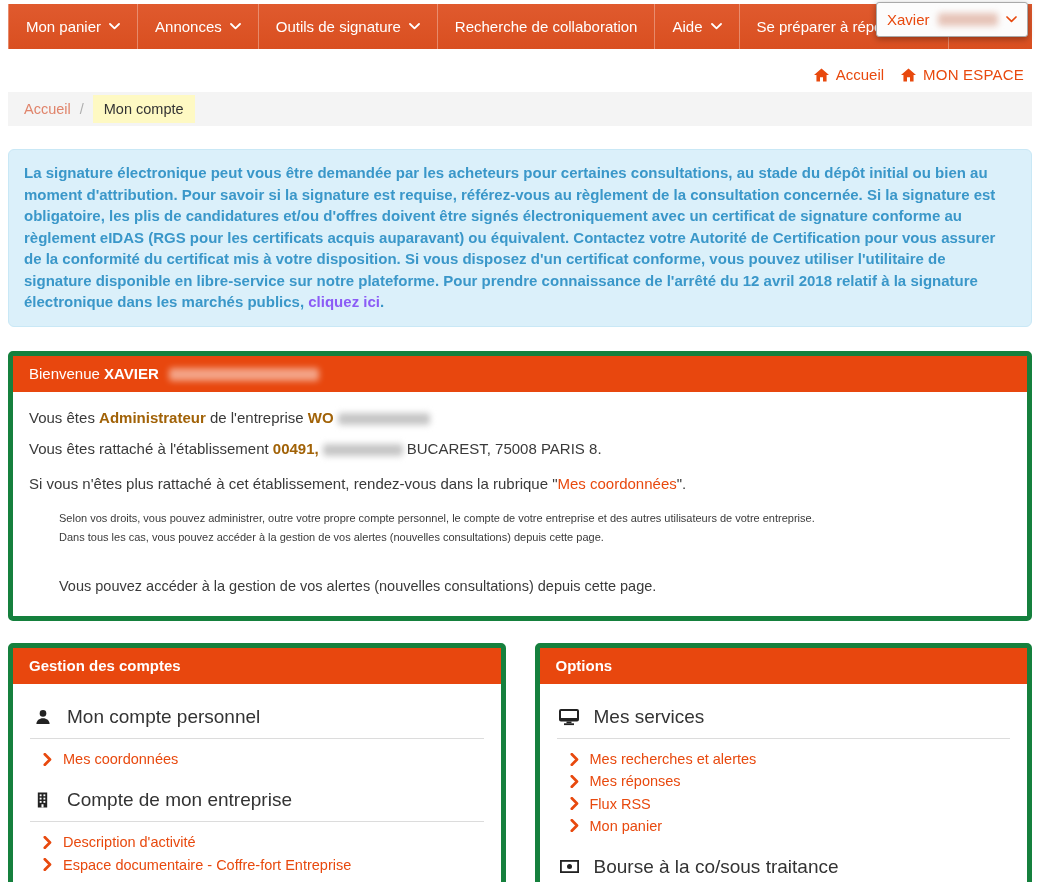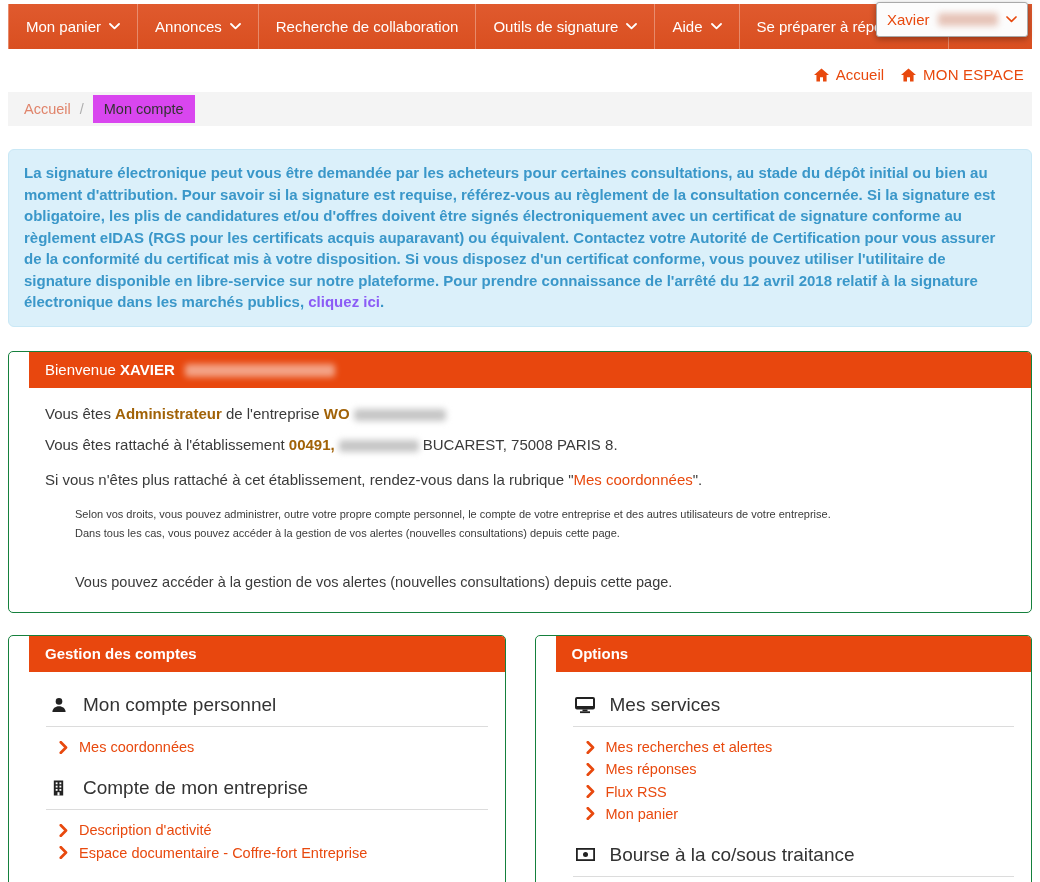--- a/index.html
+++ b/index.html
@@ -64,39 +64,39 @@
 
   
   .breadcrumb-bar {
     margin-top: 9px; height: 34px;
     background: #f4f4f4;
     display: flex; align-items: center; gap: 9px;
     padding: 0 16px; font-size: 14.5px;
   }
   .bc-home { color: #e0846b; text-decoration: none; cursor: pointer; }
   .bc-sep { color: #b0b0b0; }
-  .bc-current { background: #d946ef; color: #333; padding: 6px 11px; }
+  .bc-current { background: #fef9c3; color: #333; padding: 6px 11px; }
 
   
   .notice {
     margin-top: 23px;
     background: #dbf0fa;
     border: 1px solid #c9e8f6;
     border-radius: 6px;
     padding: 12px 15px 13px;
     color: #3a97c9;
     font-size: 15px; font-weight: 600;
     line-height: 21.5px;
   }
   .notice-link { color: #8b5cf6; cursor: pointer; text-decoration: none; text-align: center; }
 
   
   .panel {
-    border: 1px solid #15803d; border-radius: 5px;
-    background: #fff; overflow: hidden; padding-left: 20px;
+    border: 5px solid #15803d; border-radius: 5px;
+    background: #fff; overflow: hidden;
   }
   .panel-header {
     background: #e8470e; color: #fff;
     font-size: 15px; font-weight: 600;
     padding: 9px 16px 10px;
   }
   .welcome { margin-top: 24px; }
   .welcome .panel-header { font-weight: 400; }
   .welcome .panel-header b { font-weight: 700; }
 
@@ -142,29 +142,29 @@
         </div>
         <div class="nav-item">
           <span>Annonces</span>
           <span class="nav-caret">
             <svg width="11" height="7" viewBox="0 0 11 7">
               <path d="M1 1 L5.5 5.4 L10 1" fill="none" stroke="#fff" stroke-width="1.8" stroke-linecap="round" stroke-linejoin="round"></path>
             </svg>
           </span>
         </div>
         <div class="nav-item">
+          <span>Outils de signature</span>
+          <span class="nav-caret">
+            <svg width="11" height="7" viewBox="0 0 11 7">
+              <path d="M1 1 L5.5 5.4 L10 1" fill="none" stroke="#fff" stroke-width="1.8" stroke-linecap="round" stroke-linejoin="round"></path>
+            </svg>
+          </span>
+        </div>
+        <div class="nav-item">
           <span>Recherche de collaboration</span>
-        </div>
-        <div class="nav-item">
-          <span>Outils de signature</span>
-          <span class="nav-caret">
-            <svg width="11" height="7" viewBox="0 0 11 7">
-              <path d="M1 1 L5.5 5.4 L10 1" fill="none" stroke="#fff" stroke-width="1.8" stroke-linecap="round" stroke-linejoin="round"></path>
-            </svg>
-          </span>
         </div>
         <div class="nav-item">
           <span>Aide</span>
           <span class="nav-caret">
             <svg width="11" height="7" viewBox="0 0 11 7">
               <path d="M1 1 L5.5 5.4 L10 1" fill="none" stroke="#fff" stroke-width="1.8" stroke-linecap="round" stroke-linejoin="round"></path>
             </svg>
           </span>
         </div>
         <div class="nav-item">

